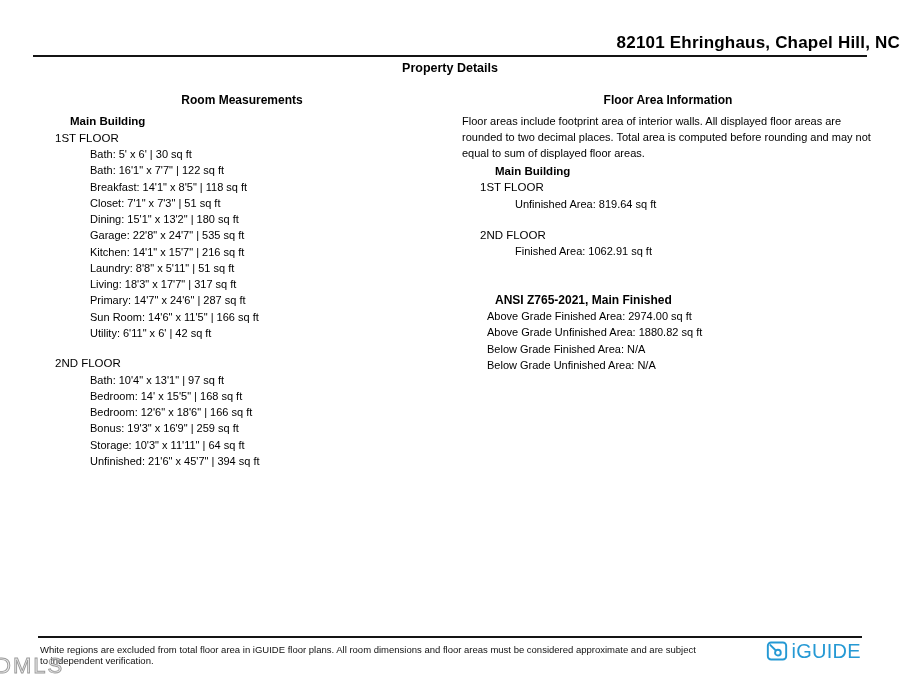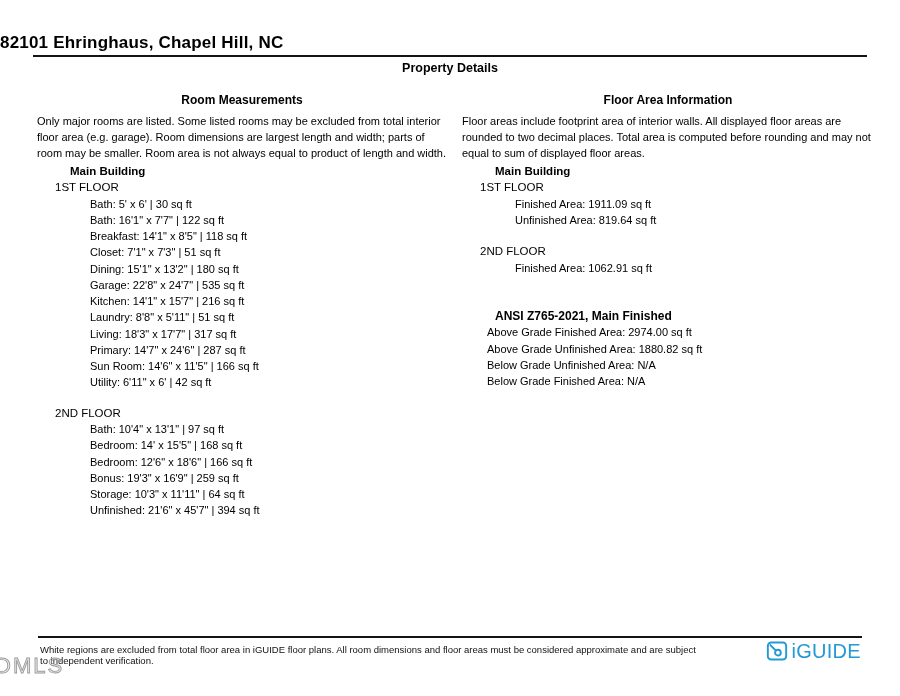--- a/index.html
+++ b/index.html
@@ -14,21 +14,21 @@
     overflow: hidden;
     font-family: "Liberation Sans", sans-serif;
     color: #000;
     -webkit-font-smoothing: antialiased;
   }
 
   
   .page-title {
     position: absolute;
     top: 33px; left: 0; right: 0;
-    text-align: left;
+    text-align: right;
     font-size: 17px;
     font-weight: bold;
     letter-spacing: 0.2px;
   }
   .title-rule {
     position: absolute;
     top: 55px; left: 33px; right: 33px;
     height: 2px;
     background: #141414;
   }
@@ -134,21 +134,20 @@
 </style>
 </head>
 <body>
 
 <div class="page-title">82101 Ehringhaus, Chapel Hill, NC</div>
 <div class="title-rule"></div>
 <div class="page-subtitle">Property Details</div>
 
 <div id="left-col" class="col">
   <div class="sec-title">Room Measurements</div>
-  <div class="sec-desc">Only major rooms are listed. Some listed rooms may be excluded from total interior floor area (e.g. garage). Room dimensions are largest length and width; parts of room may be smaller. Room area is not always equal to product of length and width.</div>
 
   <div class="building">Main Building</div>
 
   <div class="floor-block">
     <div class="floor-name">1ST FLOOR</div>
     <div class="room-line">Bath: 5' x 6' | 30 sq ft</div>
     <div class="room-line">Bath: 16'1" x 7'7" | 122 sq ft</div>
     <div class="room-line">Breakfast: 14'1" x 8'5" | 118 sq ft</div>
     <div class="room-line">Closet: 7'1" x 7'3" | 51 sq ft</div>
     <div class="room-line">Dining: 15'1" x 13'2" | 180 sq ft</div>
@@ -173,35 +172,34 @@
 </div>
 
 <div id="right-col" class="col">
   <div class="sec-title">Floor Area Information</div>
   <div class="sec-desc">Floor areas include footprint area of interior walls. All displayed floor areas are rounded to two decimal places. Total area is computed before rounding and may not equal to sum of displayed floor areas.</div>
 
   <div class="building">Main Building</div>
 
   <div class="floor-block">
     <div class="floor-name">1ST FLOOR</div>
-    <div class="area-line">Finished Area: 1911.09 sq ft</div>
     <div class="area-line">Unfinished Area: 819.64 sq ft</div>
   </div>
 
   <div class="floor-block floor-gap-r">
     <div class="floor-name">2ND FLOOR</div>
     <div class="area-line">Finished Area: 1062.91 sq ft</div>
   </div>
 
   <div class="ansi-block">
     <div class="ansi-title">ANSI Z765-2021, Main Finished</div>
     <div class="ansi-line">Above Grade Finished Area: 2974.00 sq ft</div>
     <div class="ansi-line">Above Grade Unfinished Area: 1880.82 sq ft</div>
+    <div class="ansi-line">Below Grade Finished Area: N/A</div>
     <div class="ansi-line">Below Grade Unfinished Area: N/A</div>
-    <div class="ansi-line">Below Grade Finished Area: N/A</div>
   </div>
 </div>
 
 <div class="footer-rule"></div>
 <div class="footer-disclaimer">White regions are excluded from total floor area in iGUIDE floor plans. All room dimensions and floor areas must be considered approximate and are subject to independent verification.</div>
 
 <div class="brand-logo" style="color: rgb(37, 153, 212);">
   <span>
     <svg width="22" height="22" viewBox="0 0 24 24" fill="none" stroke="currentColor" stroke-width="2.1" stroke-linecap="round">
       <rect x="2" y="2.8" width="20" height="18.4" rx="3.6"></rect>

